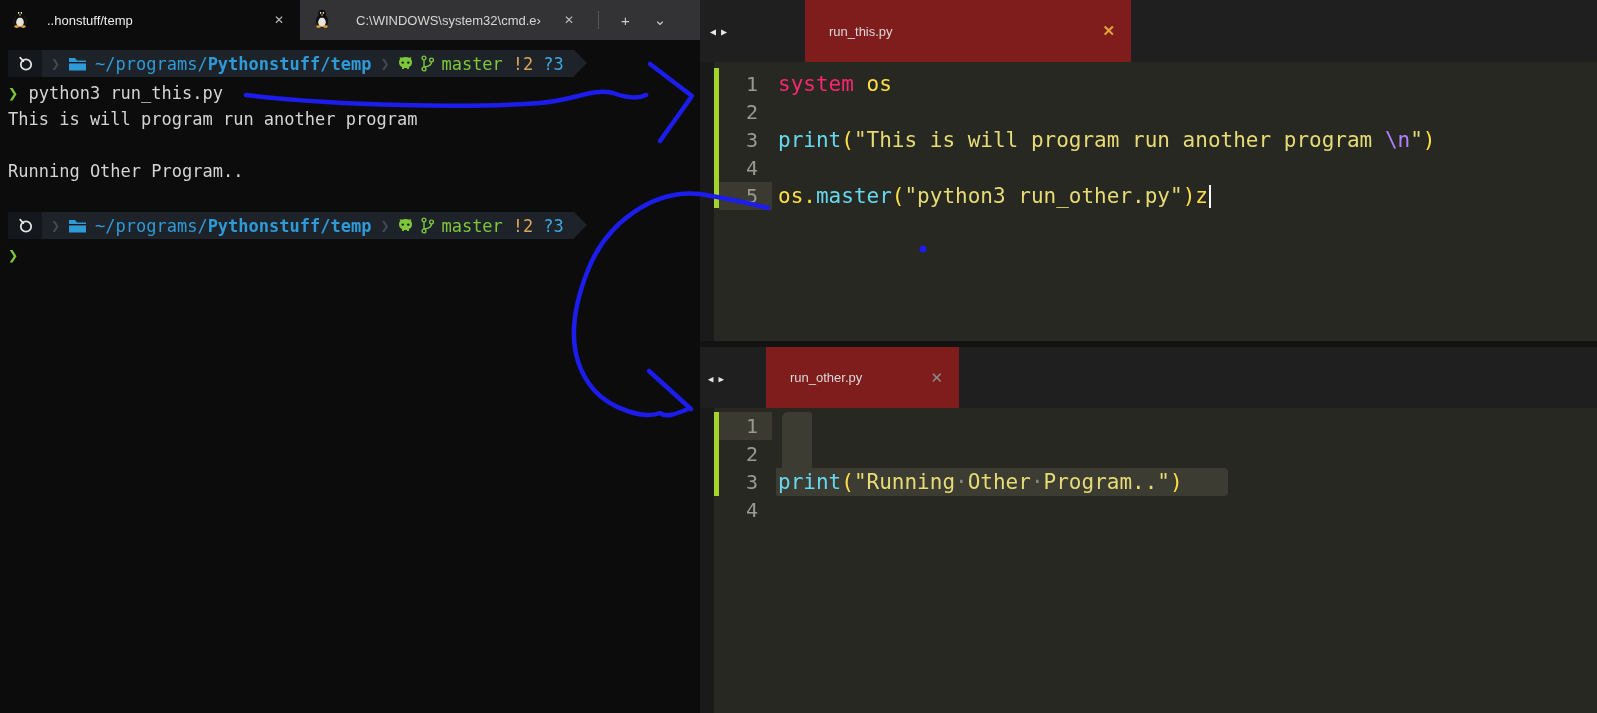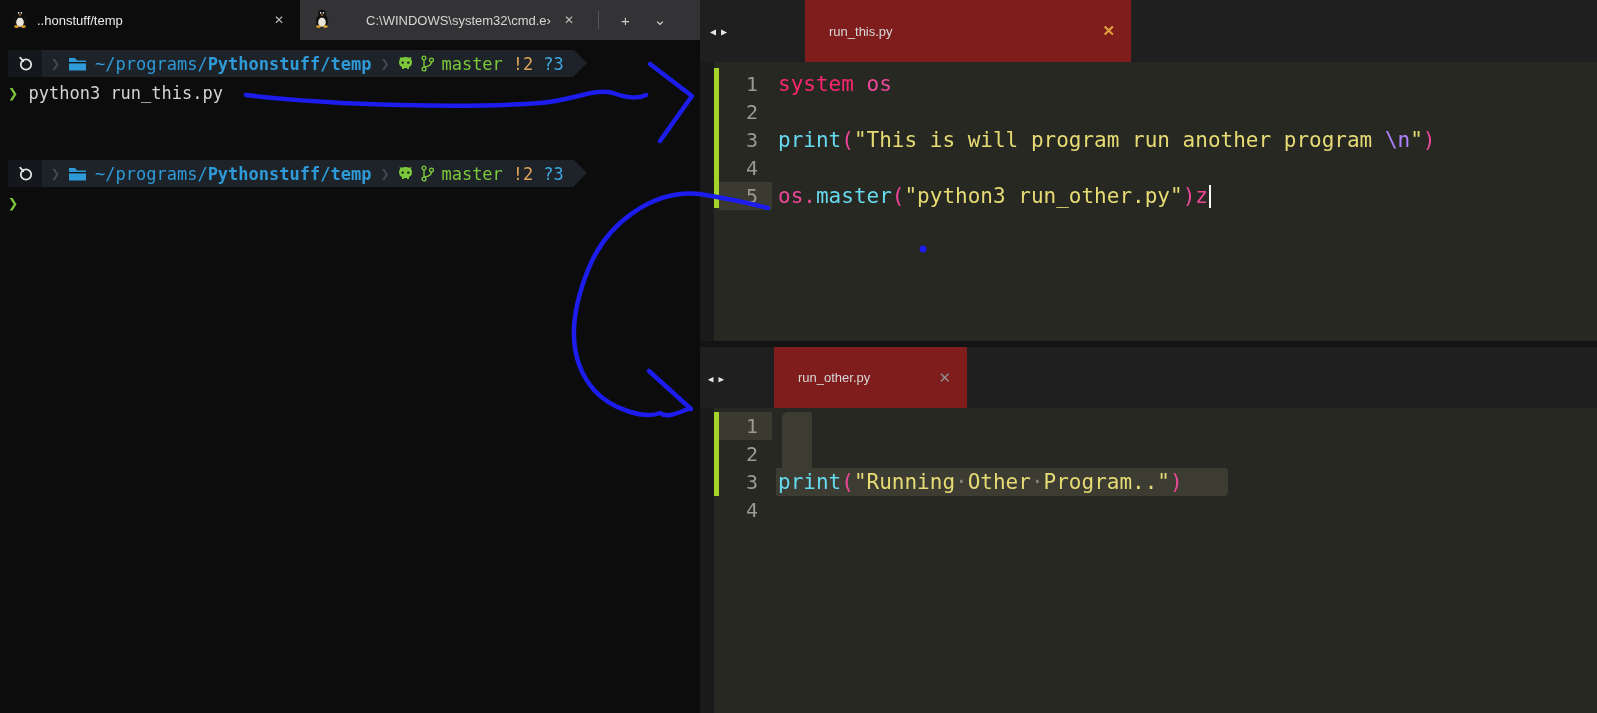--- a/index.html
+++ b/index.html
@@ -7,21 +7,21 @@
   #app {
     position:relative; width:1597px; height:713px; overflow:hidden;
     background:#0c0c0c; font-family:"DejaVu Sans Mono", monospace;
   }
   
   .term { position:absolute; left:0; top:0; width:700px; height:713px; background:#0c0c0c; }
   .tabbar {
     position:absolute; left:0; top:0; width:700px; height:40px; background:#333234;
     display:flex; align-items:stretch; font-family:"Liberation Sans", sans-serif; font-size:13px;
   }
-  .wtab { display:flex; align-items:center; gap:9px; padding:0 12px; color:#d6d6d6; cursor:default; }
+  .wtab { display:flex; align-items:center; gap:19px; padding:0 12px; color:#d6d6d6; cursor:default; }
   .wtab.active { background:#0c0c0c; color:#ececec; }
   .wtab.inactive { background:transparent;text-align:right; }
   .wtab .title { flex:1; white-space:nowrap; overflow:hidden; }
   .wtab .closex { color:#bdbdbd; font-size:12px; padding:2px 4px; }
   .tab1 { width:300px; }
   .tab2 { width:288px; margin-left:2px; }
   .tb-sep { width:1px; height:18px; background:#565656; align-self:center; margin:0 10px 0 8px; }
   .tb-btn { color:#cccccc; font-size:15px; align-self:center; padding:4px 12px; }
   .penguin { flex:none; }
 
@@ -60,21 +60,21 @@
   .pcode { position:absolute; left:0; width:100%; background:#282822; overflow:hidden; }
   .edge { position:absolute; left:0; top:0; bottom:0; width:14px; background:#1a1a1b; }
   .gbar { position:absolute; left:14px; width:5px; background:#a6d32a; z-index:2; }
   .lhl { position:absolute; left:19px; width:53px; height:28px; background:#3a3a31; z-index:0; }
   .sel { position:absolute; background:#3c3c33; z-index:0; }
   .crow { position:relative; z-index:1; height:28px; display:flex; align-items:center;
           padding-left:20px; font-size:21px; }
   .lnum { width:38px; text-align:right; color:#9a9a90; font-size:20px; flex:none; }
   .ltext { margin-left:20px; white-space:pre; color:#f5f5ef; }
   .kw { color:#f92672; } .fn { color:#66d9ef; } .str { color:#e6db74; }
-  .esc { color:#ae81ff; } .pl { color:#ec4899; } .ws { color:#85857a; }
+  .esc { color:#ae81ff; } .pl { color:#fde047; } .ws { color:#85857a; }
   .cursor { display:inline-block; width:2px; height:23px; background:#f8f8f8;
             vertical-align:middle; margin-left:1px; }
   .divider { position:absolute; left:0; top:341px; width:897px; height:6px; background:#131314; }
 
   
   #ann { position:absolute; left:0; top:0; width:1597px; height:713px; z-index:50; pointer-events:none; }
 </style>
 </head>
 <body>
 
@@ -152,21 +152,23 @@
             <path d="M3 5 v7 M10.5 7 q0 4 -7 5" fill="none" stroke="#7cc83a" stroke-width="1.4"></path>
           </svg>
         </span>
         <span class="gbranch">master</span>
         <span class="gmod">!2</span>
         <span class="gunt">?3</span>
         <span class="tip"></span>
       </div>
 
       <div class="tline"><span class="tgreen">❯</span><span> </span><span>python3 run_this.py</span></div>
+      <div class="tline">This is will program run another program</div>
       <div class="tline"></div>
+      <div class="tline">Running Other Program..</div>
       <div class="tline"></div>
 
       
       <div class="pbar">
         <span class="pseg-os">
           <svg width="17" height="17" viewBox="0 0 17 17">
             <circle cx="9" cy="9.5" r="5.2" fill="none" stroke="#e8e8e8" stroke-width="1.7"></circle>
             <line x1="3.2" y1="2.6" x2="6.4" y2="6.2" stroke="#e8e8e8" stroke-width="1.7" stroke-linecap="round"></line>
           </svg>
         </span>
@@ -243,21 +245,21 @@
     </div>
 
     <div class="divider"></div>
 
     <div class="pane" style="top:347px; height:366px;">
       <div class="phead" style="height:61px;">
         <div class="pnav" style="left:8px; top:27px; font-size:9px;">
           <span>◀</span>
           <span>▶</span>
         </div>
-        <div class="ptab" style="left:26px; width:193px; height:61px;">
+        <div class="ptab" style="left:18px; width:193px; height:61px;">
           <span class="title">run_other.py</span>
           <span class="closex-gray">✕</span>
         </div>
       </div>
       <div class="pcode" style="top:61px; height:305px; padding-top:4px;">
         <div class="edge"></div>
         <div class="gbar" style="top:4px; height:84px;"></div>
         <div class="lhl" style="top:4px;"></div>
         <div class="sel" style="left:82px; top:4px; width:30px; height:28px; border-radius:6px 3px 0 0;"></div>
         <div class="sel" style="left:82px; top:32px; width:30px; height:28px;"></div>

